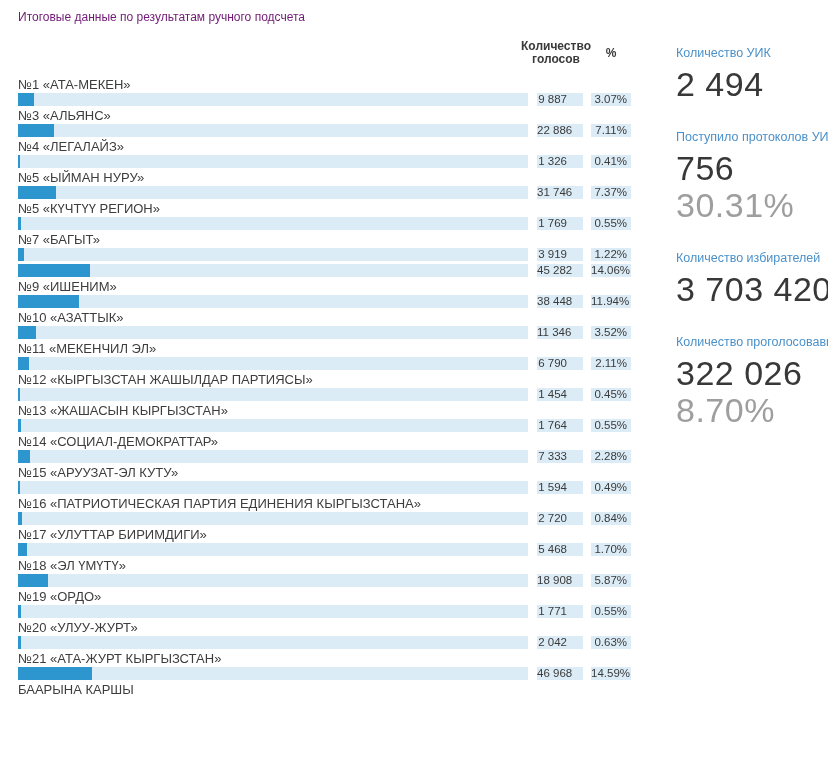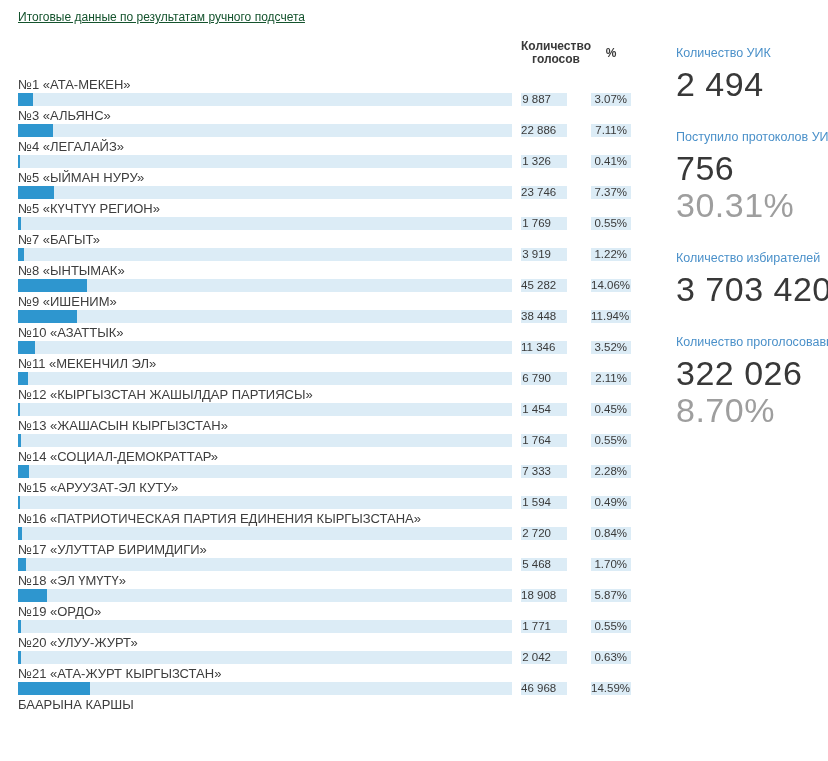--- a/index.html
+++ b/index.html
@@ -4,21 +4,21 @@
 <style>
   * { box-sizing: border-box; margin: 0; padding: 0; }
   html, body { background: #ffffff; }
   body {
     width: 828px; height: 761px;
     font-family: "Liberation Sans", "DejaVu Sans", sans-serif;
     color: #3d3d3d;
     overflow: hidden;
   }
   .page { padding: 10px 0 0 18px; }
-  .title { font-size: 12px; line-height: 14px; color: #14532d; text-decoration: underline; }
+  .title { font-size: 12px; line-height: 14px; color: #701a75; }
 
   .content { display: flex; align-items: flex-start; margin-top: 16px; }
   .left-col { width: 613px; flex: 0 0 613px; }
 
   .header-row { display: flex; align-items: flex-end; margin-bottom: 12px; }
   .header-spacer { flex: 1; }
   .h-votes {
     width: 76px; text-align: center; font-weight: bold;
     font-size: 12px; line-height: 13px; color: #3a3a3a;
   }
@@ -34,21 +34,21 @@
   }
   .prow-bar { display: flex; height: 13px; }
   .track { flex: 1; background: #dcecf6; position: relative; overflow: hidden; }
   .fill { height: 100%; min-width: 2px; background: #2e96cf; }
   .cell-votes {
     width: 46px; margin-left: 9px; background: #dcecf6;
     font-size: 11.5px; line-height: 13px; text-align: right;
     padding-right: 16px; color: #3a3a3a; white-space: nowrap;
   }
   .cell-pct {
-    width: 40px; margin-left: 24px; background: #dcecf6;
+    width: 40px; margin-left: 8px; background: #dcecf6;
     font-size: 11.5px; line-height: 13px; text-align: right;
     padding-right: 4px; color: #3a3a3a; white-space: nowrap;
   }
 
   .sidebar { margin-left: 45px; padding-top: 6px; width: 175px; }
   .sb-section { margin-bottom: 27px; }
   .sb-label {
     font-size: 12.5px; line-height: 15px; color: #4a90c9;
     margin-bottom: 5px; white-space: nowrap; cursor: pointer;
   }
@@ -110,21 +110,21 @@
       <div class="cell-pct">0.41%</div>
     </div>
   </div>
 
   <div class="prow">
     <div class="prow-name">№5 «ЫЙМАН НУРУ»</div>
     <div class="prow-bar">
       <div class="track">
         <div class="fill" style="width: 7.37%;"></div>
       </div>
-      <div class="cell-votes">23 746</div>
+      <div class="cell-votes">31 746</div>
       <div class="cell-pct">7.37%</div>
     </div>
   </div>
 
   <div class="prow">
     <div class="prow-name">№5 «КҮЧТҮҮ РЕГИОН»</div>
     <div class="prow-bar">
       <div class="track">
         <div class="fill" style="width: 0.55%;"></div>
       </div>
@@ -138,21 +138,20 @@
     <div class="prow-bar">
       <div class="track">
         <div class="fill" style="width: 1.22%;"></div>
       </div>
       <div class="cell-votes">3 919</div>
       <div class="cell-pct">1.22%</div>
     </div>
   </div>
 
   <div class="prow">
-    <div class="prow-name">№8 «ЫНТЫМАК»</div>
     <div class="prow-bar">
       <div class="track">
         <div class="fill" style="width: 14.06%;"></div>
       </div>
       <div class="cell-votes">45 282</div>
       <div class="cell-pct">14.06%</div>
     </div>
   </div>
 
   <div class="prow">

